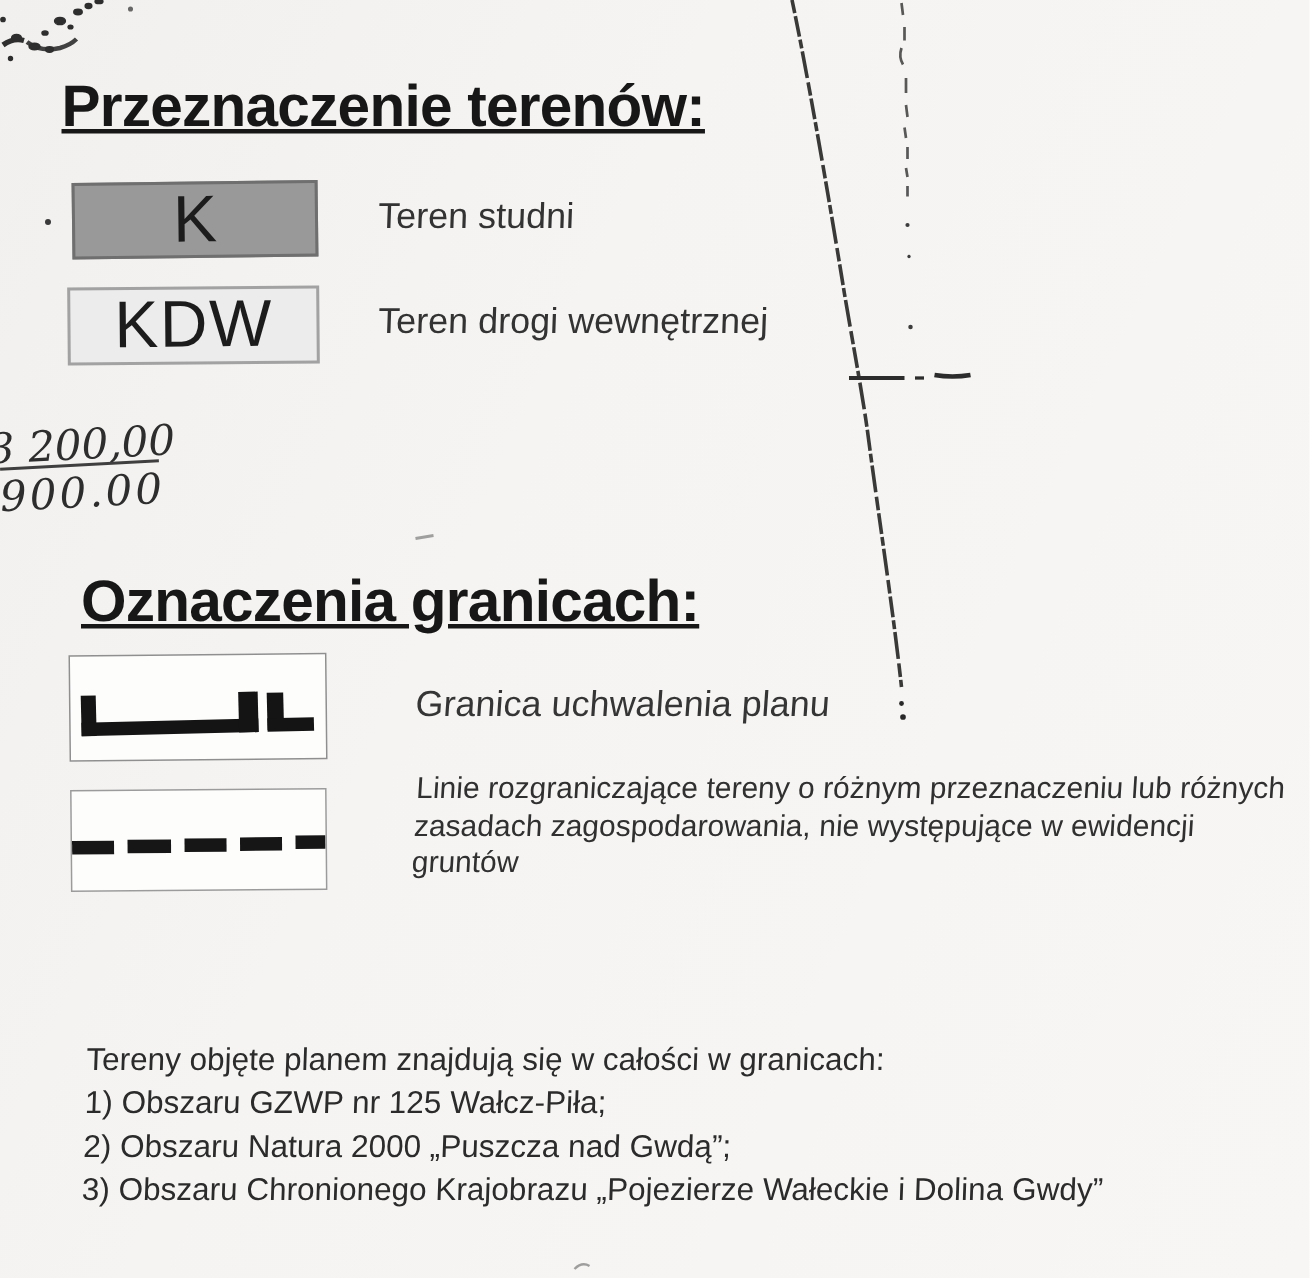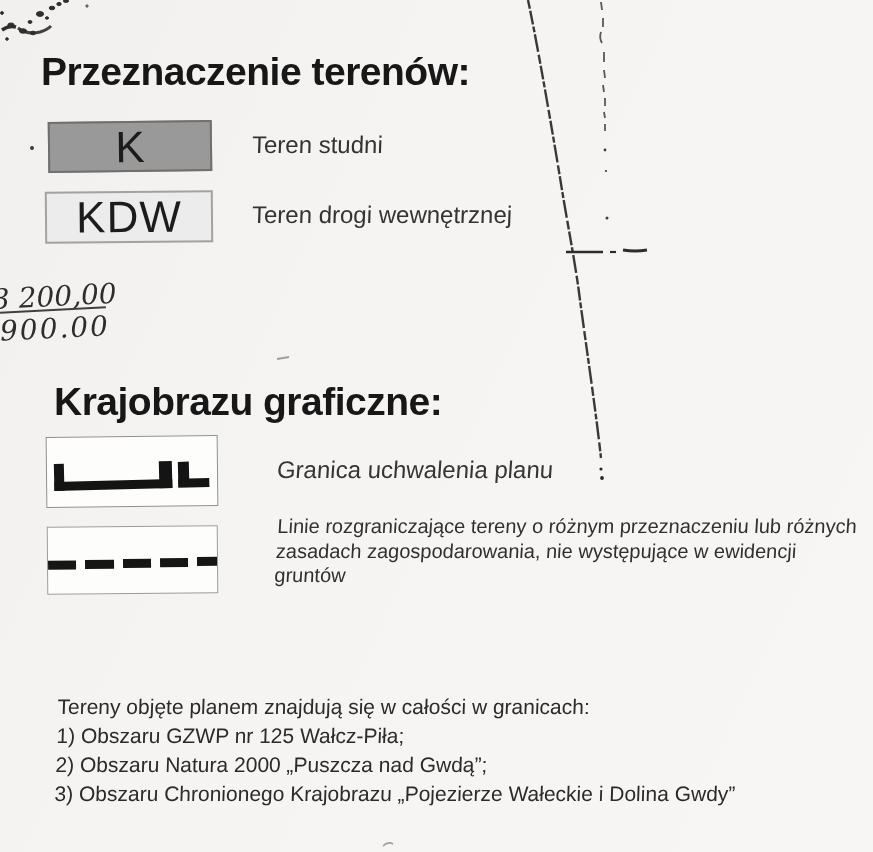--- a/index.html
+++ b/index.html
@@ -6,20 +6,21 @@
   body{
     width:873px;height:852px;overflow:hidden;position:relative;
     background:linear-gradient(115deg,#f1f0ee 0%,#f5f4f2 38%,#f7f6f4 100%);
     font-family:"Liberation Sans",sans-serif;
     -webkit-font-smoothing:antialiased;
   }
   .abs{position:absolute;}
   .heading{
     font-weight:bold;color:#171717;font-size:39px;letter-spacing:-0.5px;
     white-space:nowrap;
+    text-decoration:underline;
   }
   .swatch{
     display:flex;align-items:center;justify-content:center;
     color:#1c1c1c;font-size:44px;line-height:1;
     box-sizing:border-box;
   }
   .swatch-k{left:48px;top:121px;width:164px;height:51px;border:2px solid #6f6f6f;transform:rotate(-0.7deg);}
   .swatch-kdw{left:45px;top:191px;width:168px;height:52px;border:2px solid #a2a2a2;transform:rotate(-0.5deg);letter-spacing:1px;}
   .item-label{
     font-size:24px;color:#333;white-space:nowrap;transform:skewX(-2deg);
@@ -98,21 +99,21 @@
 
 <div class="abs swatch swatch-kdw" style="background: rgb(236, 236, 236);">
   <span>KDW</span>
 </div>
 <div class="abs item-label" style="left:252px;top:201px;">Teren drogi wewnętrznej</div>
 
 <div class="abs survey" style="left:-8px;top:280px;">3 200,00</div>
 <div class="abs survey-underline"></div>
 <div class="abs survey" style="left:0px;top:312px;letter-spacing:2px;">900.00</div>
 
-<div class="abs heading" style="left:54px;top:380px;">Krajobrazu graficzne:</div>
+<div class="abs heading" style="left:54px;top:380px;">Oznaczenia granicach:</div>
 
 <div class="abs symbox symbox-1">
   <svg width="170" height="69" viewBox="0 0 170 69">
     <g fill="#141414" transform="rotate(-0.8 85 34)">
       <rect x="7" y="25" width="10" height="27"></rect>
       <rect x="7" y="43" width="118" height="9"></rect>
       <rect x="112" y="25" width="13" height="27"></rect>
       <rect x="131" y="26" width="11" height="25"></rect>
       <rect x="131" y="43" width="31" height="9"></rect>
     </g>

